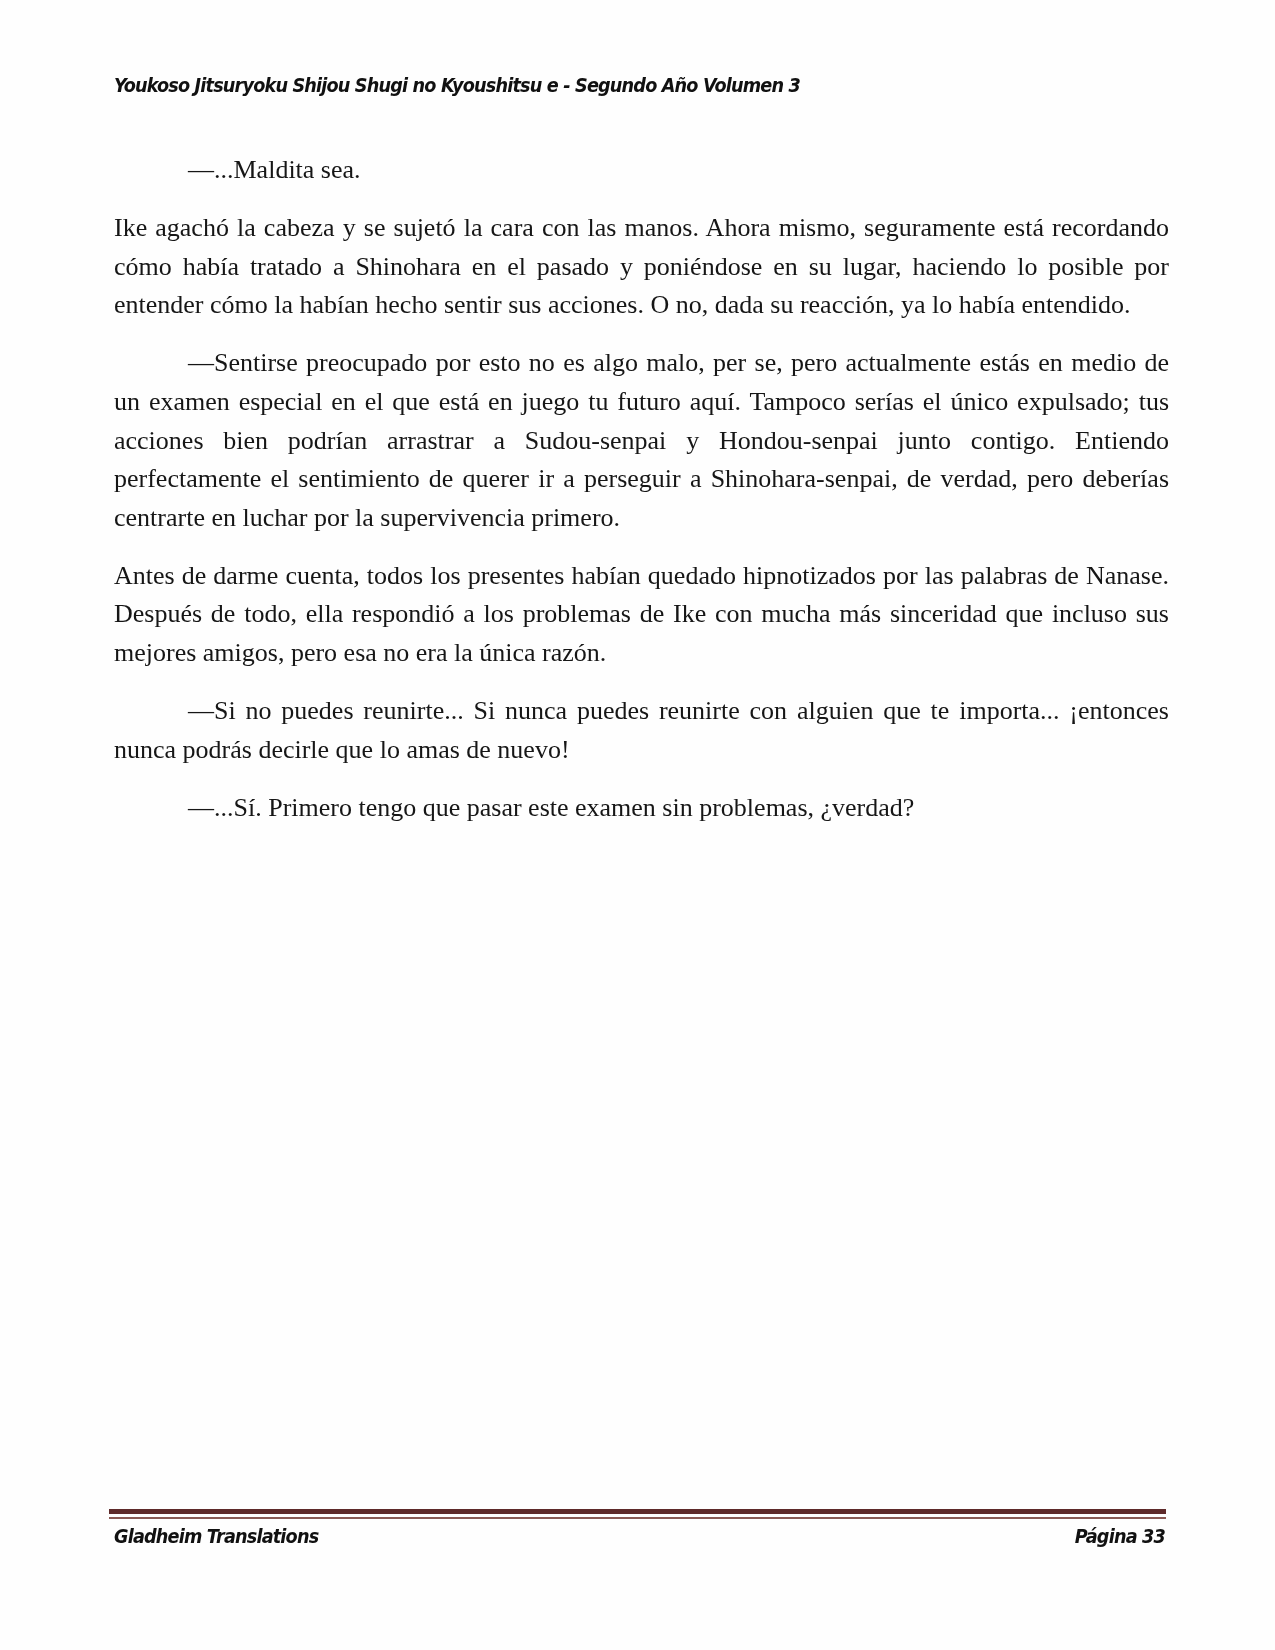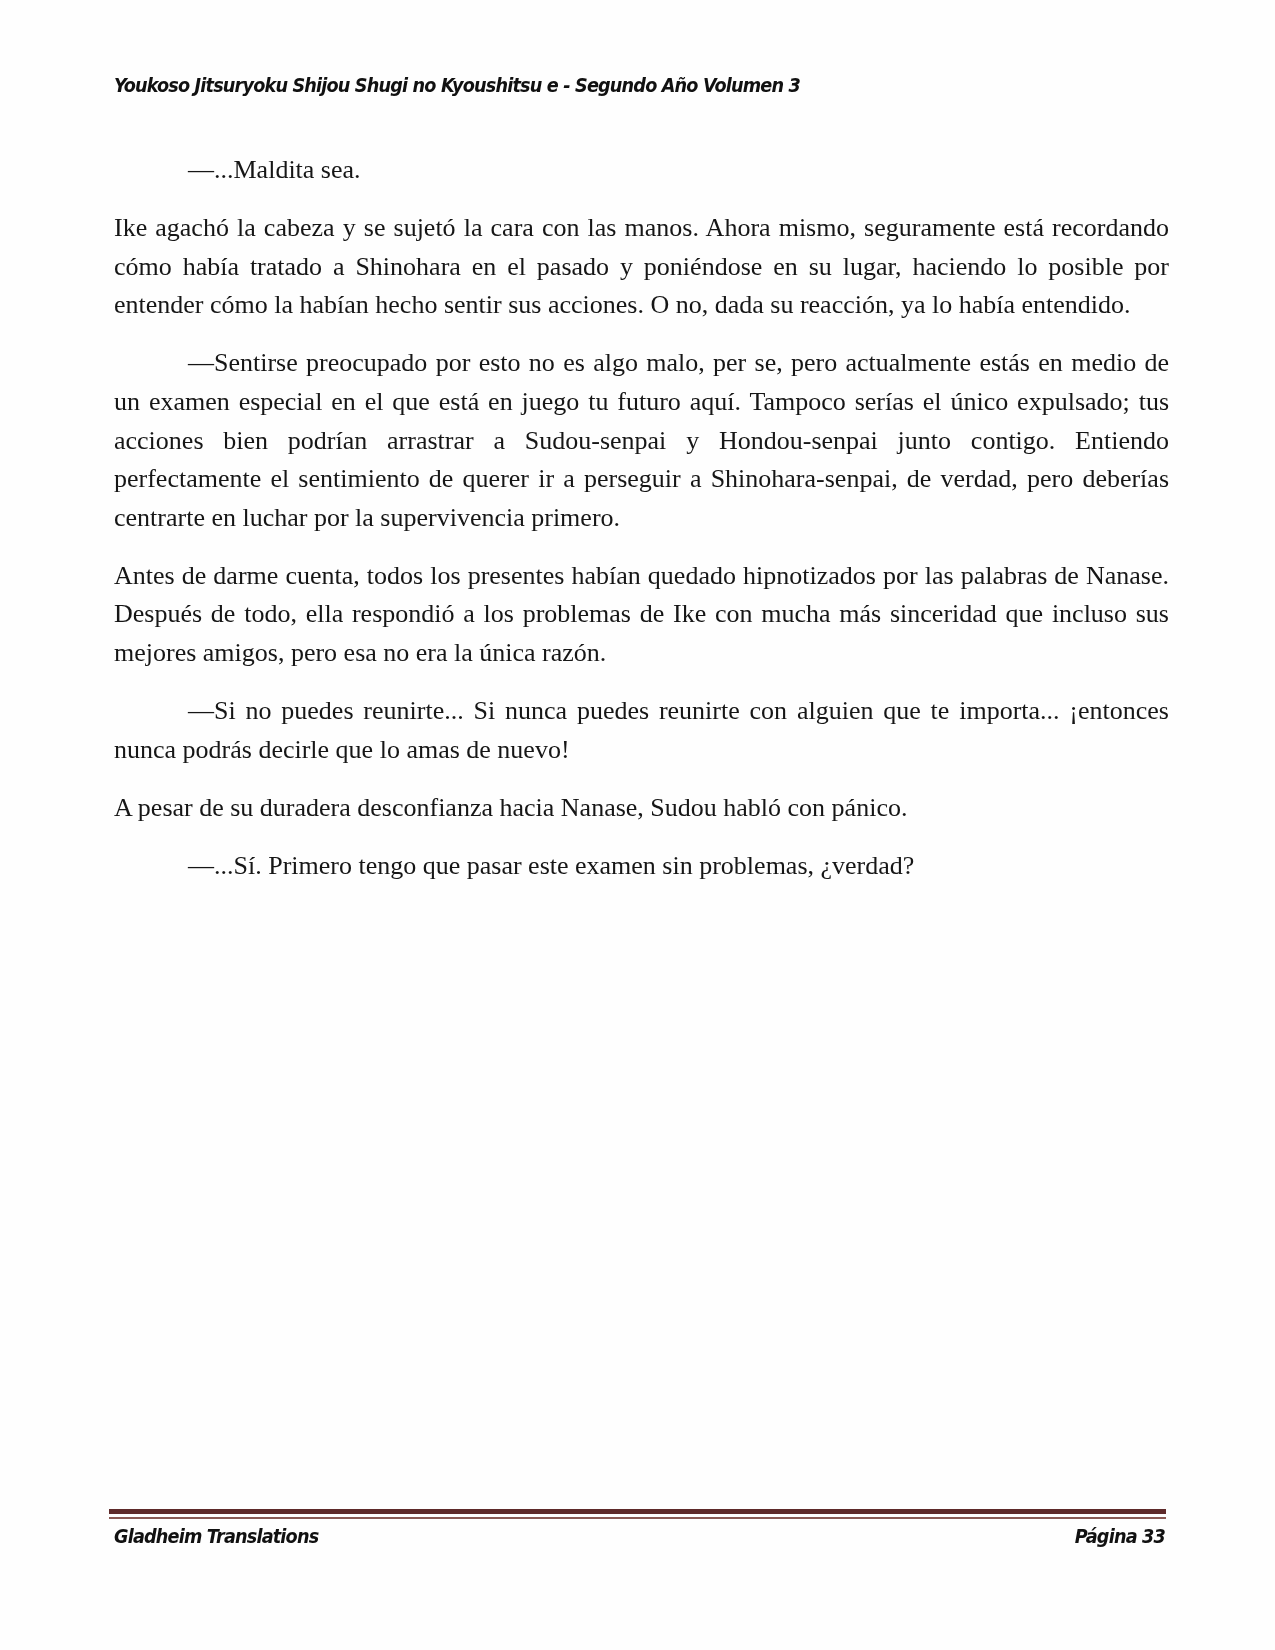--- a/index.html
+++ b/index.html
@@ -32,20 +32,19 @@
 <body>
 
 <div class="header">Youkoso Jitsuryoku Shijou Shugi no Kyoushitsu e - Segundo Año Volumen 3</div>
 
 <div class="content">
   <p class="dialog">—...Maldita sea.</p>
   <p>Ike agachó la cabeza y se sujetó la cara con las manos. Ahora mismo, seguramente está recordando cómo había tratado a Shinohara en el pasado y poniéndose en su lugar, haciendo lo posible por entender cómo la habían hecho sentir sus acciones. O no, dada su reacción, ya lo había entendido.</p>
   <p class="dialog">—Sentirse preocupado por esto no es algo malo, per se, pero actualmente estás en medio de un examen especial en el que está en juego tu futuro aquí. Tampoco serías el único expulsado; tus acciones bien podrían arrastrar a Sudou-senpai y Hondou-senpai junto contigo. Entiendo perfectamente el sentimiento de querer ir a perseguir a Shinohara-senpai, de verdad, pero deberías centrarte en luchar por la supervivencia primero.</p>
   <p>Antes de darme cuenta, todos los presentes habían quedado hipnotizados por las palabras de Nanase. Después de todo, ella respondió a los problemas de Ike con mucha más sinceridad que incluso sus mejores amigos, pero esa no era la única razón.</p>
   <p class="dialog">—Si no puedes reunirte... Si nunca puedes reunirte con alguien que te importa... ¡entonces nunca podrás decirle que lo amas de nuevo!</p>
-  <p>A pesar de su duradera desconfianza hacia Nanase, Sudou habló con pánico.</p>
   <p class="dialog last">—...Sí. Primero tengo que pasar este examen sin problemas, ¿verdad?</p>
 </div>
 
 <div class="rule-thick"></div>
 <div class="rule-thin"></div>
 <div class="footer-left">Gladheim Translations</div>
 <div class="footer-right">Página 33</div>
 
 </body></html>

